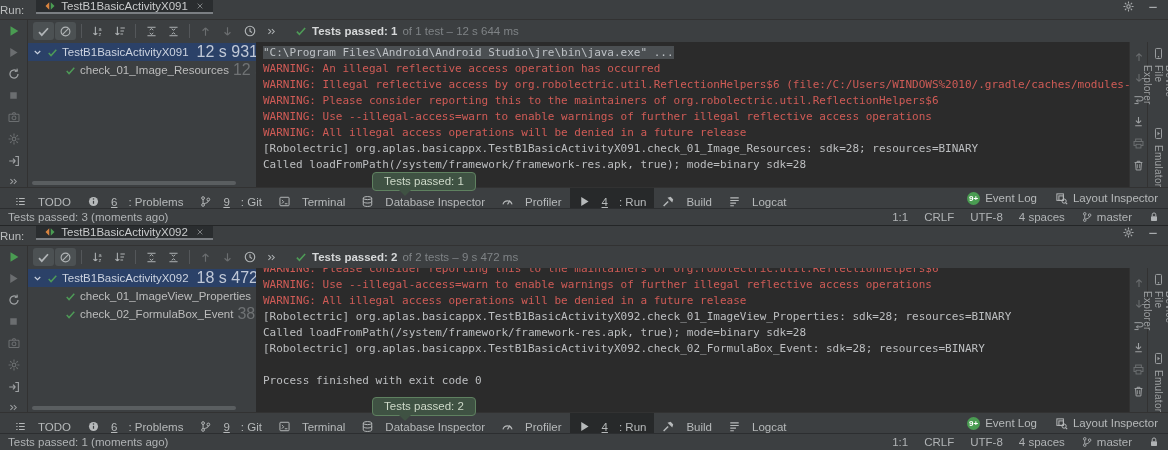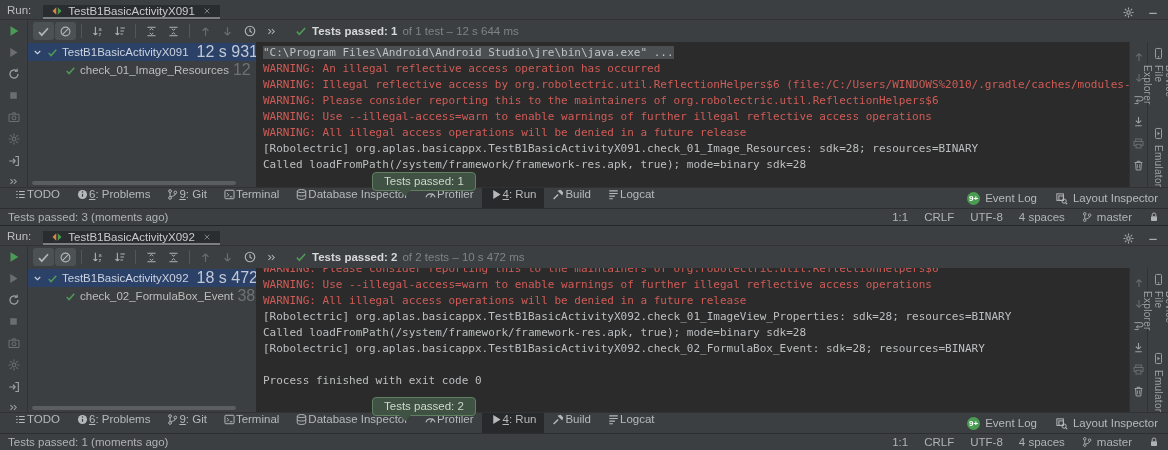--- a/index.html
+++ b/index.html
@@ -2,21 +2,21 @@
 <html><head>
 <meta charset="utf-8">
 <style>
   *{box-sizing:border-box;margin:0;padding:0}
   html,body{width:1168px;height:450px;overflow:hidden}
   body{font-family:"Liberation Sans",sans-serif;background:#3c3f41;color:#bbbdbe;-webkit-font-smoothing:antialiased}
   .panel{height:225px;display:flex;flex-direction:column;position:relative;background:#3c3f41}
   .panel.p2{border-top:1px solid #242627}
   svg.ic{display:block;flex:none}
   
-  .tabbar{height:20px;flex:none;display:flex;align-items:flex-end;padding-left:7px;font-size:11.5px;border-bottom:1px solid #323232;background:#3c3f41}
+  .tabbar{height:20px;flex:none;display:flex;align-items:flex-start;font-size:11.5px;border-bottom:1px solid #323232;background:#3c3f41}
   .run-label{align-self:center;margin-right:12px;color:#bbbdbe}
   .tab{display:flex;align-items:center;gap:5px;background:#2a2d2f;padding:0 8px;border-bottom:2px solid #7b7f83;color:#c9cbcc}
   .tab .close{color:#888b8d;margin-left:2px}
   .tabbar-right{margin-left:auto;display:flex;align-items:center;gap:12px;margin-right:9px;color:#a9acae}
   
   .main{flex:1;min-height:0;display:flex}
   .leftstrip{width:28px;flex:none;border-right:1px solid #323232;display:flex;flex-direction:column;align-items:center;padding:4px 0 3px;gap:8px;color:#9ea1a3}
   .leftstrip .green{color:#4a9c52}
   .dim{color:#6b6e70 !important}
   .leftstrip .more{margin-top:auto}
@@ -44,21 +44,21 @@
   .p2 .console .ln:first-child{margin-top:-7px}
   .ln-warn{color:#cf5b56}
   .ln-selected span{background:#4b4f52;color:#bdc1c5}
   
   .constrip{width:18px;flex:none;border-left:1px solid #323232;display:flex;flex-direction:column;align-items:center;gap:9px;padding-top:9px;color:#9ea1a3;background:#3c3f41}
   .dock{width:21px;flex:none;border-left:1px solid #323232;display:flex;flex-direction:column;align-items:center;padding-top:5px;gap:5px;color:#9da0a2;font-size:10px;background:#3c3f41}
   .vlabel{writing-mode:vertical-rl;letter-spacing:.3px}
   
   .winbar{height:21px;flex:none;display:flex;align-items:center;border-top:1px solid #323232;font-size:11.5px;color:#b6b9ba;padding:0 10px 0 6px}
   .wb-left{display:flex;align-items:center;height:100%}
-  .wbtn{display:flex;align-items:flex-start;gap:0;padding:0 8px;height:100%;white-space:nowrap}
+  .wbtn{display:flex;align-items:flex-end;gap:11px;padding:0 8px;height:100%;white-space:nowrap}
   .wbtn.active{background:#27292a}
   .mn{text-decoration:underline}
   .wb-right{margin-left:auto;display:flex;align-items:center;gap:18px}
   .wbr-item{display:flex;align-items:center;gap:5px}
   .elog-badge{width:13px;height:13px;border-radius:50%;background:#4a9c52;color:#fff;font-size:8px;font-weight:bold;display:flex;align-items:center;justify-content:center}
   
   .statusbar{height:17px;flex:none;display:flex;align-items:center;border-top:1px solid #2c2e30;font-size:11.5px;color:#b0b3b5;padding:0 8px}
   .sb-right{margin-left:auto;display:flex;gap:16px;align-items:center}
   .sb-item{display:flex;align-items:center;gap:4px;white-space:nowrap}
   
@@ -578,41 +578,48 @@
         <span class="tbtn">
             <svg class="ic" width="11" height="11">
               <use href="#i-chevrons"></use>
             </svg>
           </span>
         <div class="summary">
           <svg class="ic" width="12" height="12" style="color:#4e9b57">
               <use href="#i-check"></use>
             </svg>
           <b>Tests passed: 2</b>
-            <span>of 2 tests – 10 s 472 ms</span>
+            <span>of 2 tests – 9 s 472 ms</span>
         </div>
       </div>
       <div class="content-row">
         <div class="tree">
           <div class="trow selected">
             <svg class="ic" width="11" height="11">
                 <use href="#i-chev-down"></use>
               </svg>
             <svg class="ic check" width="11" height="11">
                 <use href="#i-check"></use>
               </svg>
             <span>TestB1BasicActivityX092</span>
             <span class="pkg">(org.aplas.t</span>
             <span class="dur">18 s 472 ms</span>
           </div>
           <div>
               <div class="trow child">
                 <svg class="ic check" width="11" height="11">
                   <use href="#i-check"></use>
                 </svg>
+                <span class="nm">check_01_ImageView_Properties</span>
+                <span class="dur">11 s 91 ms</span>
+              </div>
+              <div class="trow child">
+                <svg class="ic check" width="11" height="11">
+                  <use href="#i-check"></use>
+                </svg>
                 <span class="nm">check_02_FormulaBox_Event</span>
                 <span class="dur">381 ms</span>
               </div>
             </div>
           <div class="hscroll"></div>
         </div>
         <div class="console"><div class="ln ln-warn"><span>WARNING: Please consider reporting this to the maintainers of org.robolectric.util.ReflectionHelpers$6</span></div><div class="ln ln-warn"><span>WARNING: Use --illegal-access=warn to enable warnings of further illegal reflective access operations</span></div><div class="ln ln-warn"><span>WARNING: All illegal access operations will be denied in a future release</span></div><div class="ln ln-plain"><span>[Robolectric] org.aplas.basicappx.TestB1BasicActivityX092.check_01_ImageView_Properties: sdk=28; resources=BINARY</span></div><div class="ln ln-plain"><span>Called loadFromPath(/system/framework/framework-res.apk, true); mode=binary sdk=28</span></div><div class="ln ln-plain"><span>[Robolectric] org.aplas.basicappx.TestB1BasicActivityX092.check_02_FormulaBox_Event: sdk=28; resources=BINARY</span></div><div class="ln ln-plain"><span>&nbsp;</span></div><div class="ln ln-plain"><span>Process finished with exit code 0</span></div></div>
         <div class="constrip">
           <svg class="ic dim" width="12" height="12">
               <use href="#i-arrow-up"></use>

